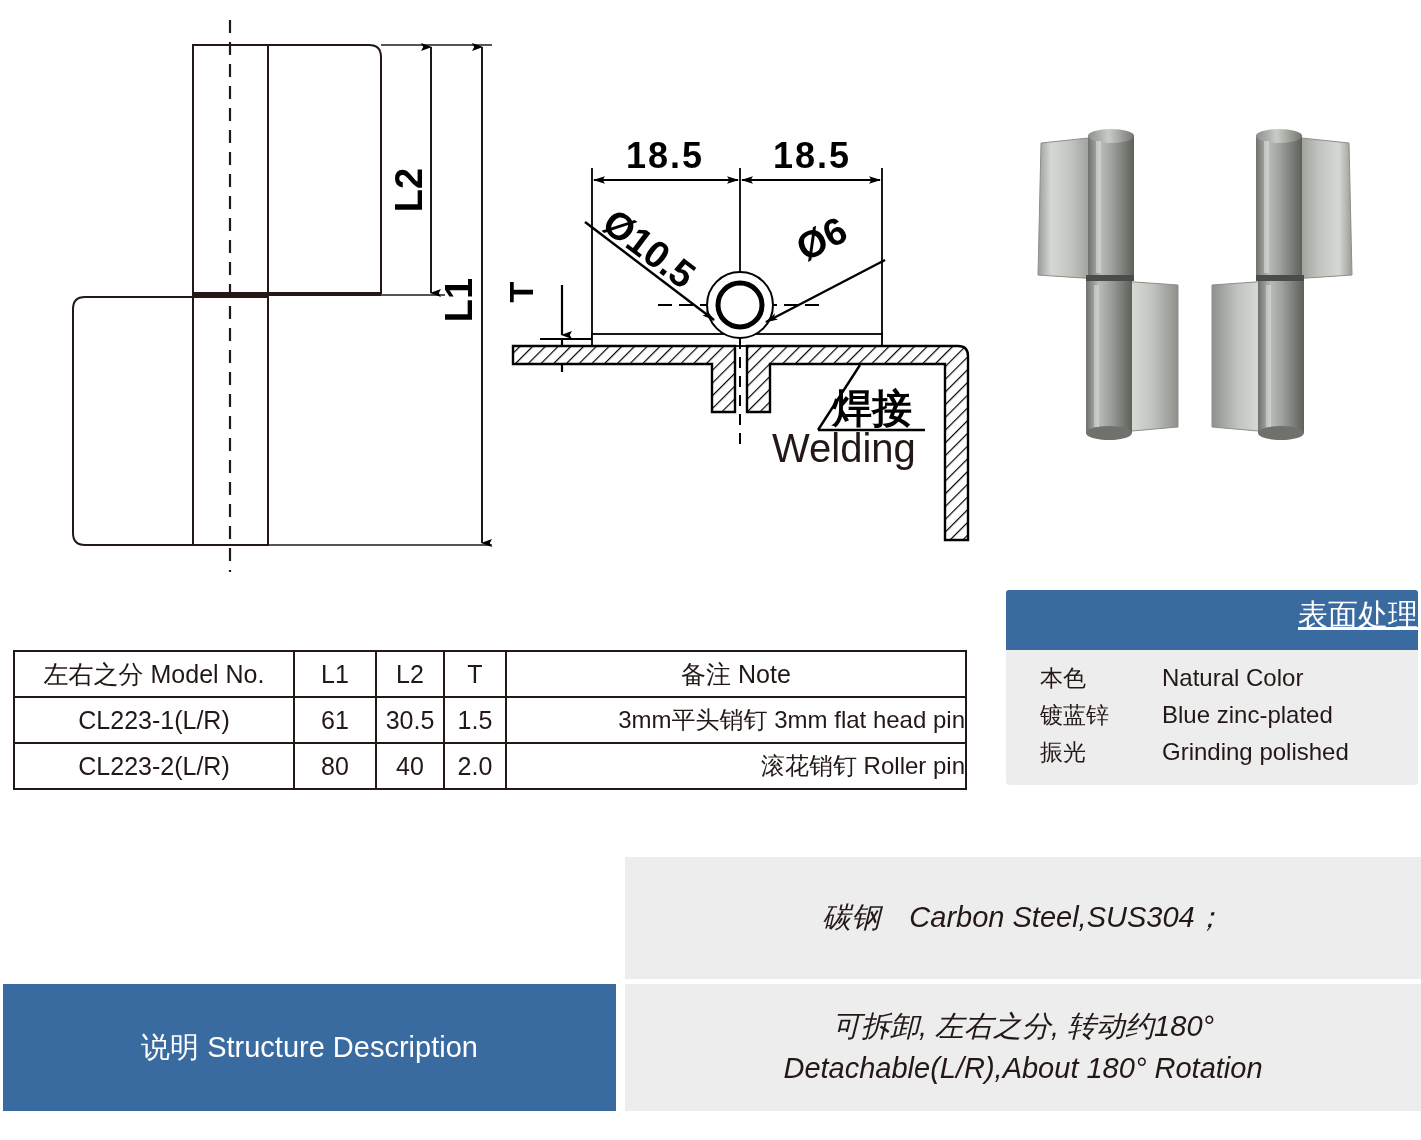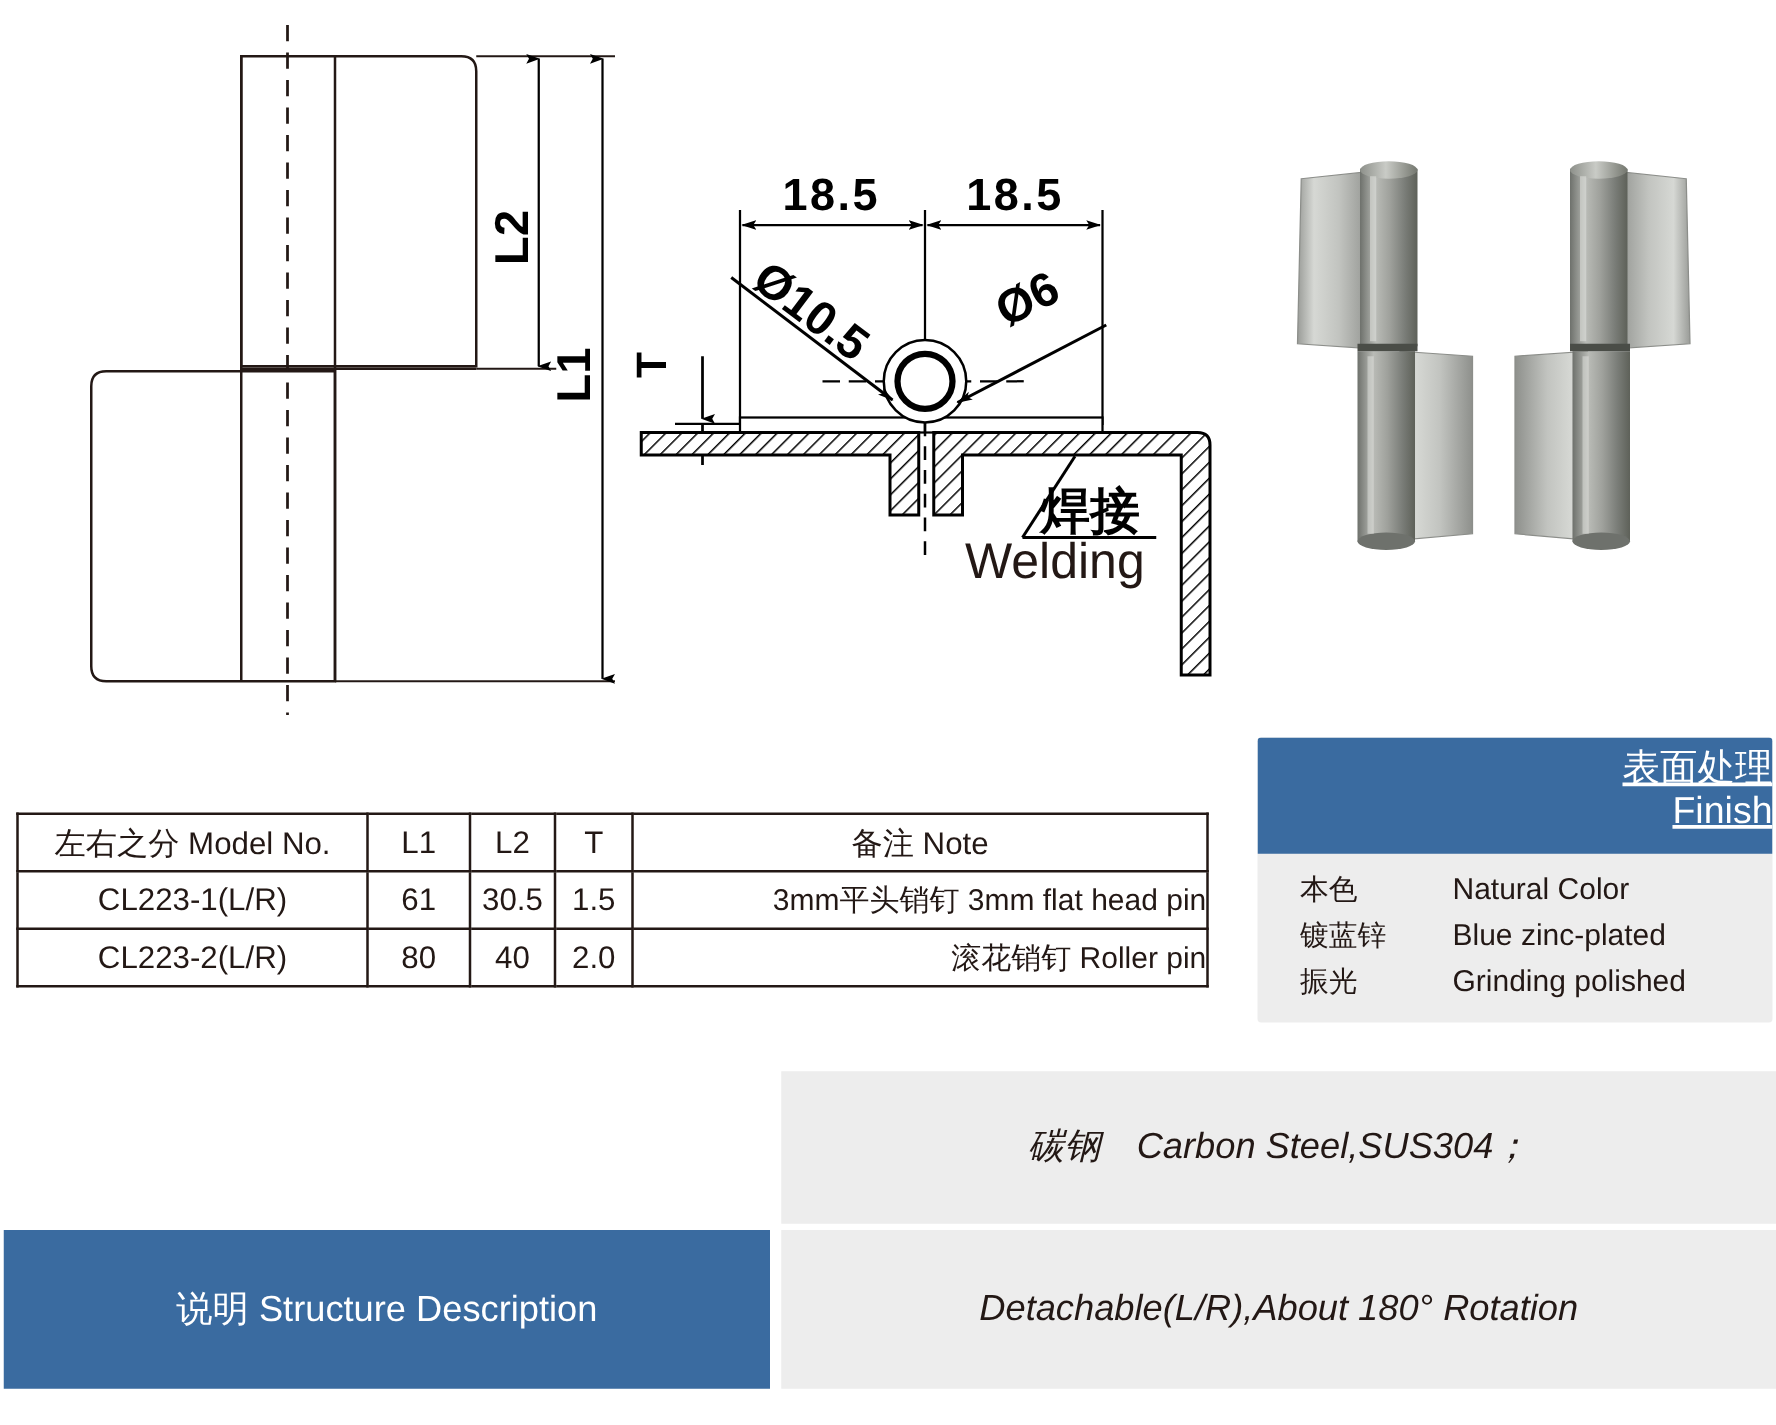--- a/index.html
+++ b/index.html
@@ -341,21 +341,20 @@
       <td>40</td>
       <td>2.0</td>
       <td class="note-cell">滚花销钉 Roller pin</td>
     </tr>
   </tbody>
 </table>
 
 <div id="finish-box">
   <div id="finish-header">
     <span class="cn">表面处理</span>
-    <span class="en">Finish</span>
   </div>
   <div id="finish-rows">
     <div class="finish-row">
       <span class="f-cn">本色</span>
       <span class="f-en">Natural Color</span>
     </div>
     <div class="finish-row">
       <span class="f-cn">镀蓝锌</span>
       <span class="f-en">Blue zinc-plated</span>
     </div>
@@ -368,15 +367,16 @@
 
 <div class="info-row" id="row-material">
   <div class="info-value">
     <span>碳钢　Carbon Steel,SUS304；</span>
   </div>
 </div>
 
 <div class="info-row" id="row-structure">
   <div class="info-label">说明 Structure Description</div>
   <div class="info-value">
+    <span>可拆卸, 左右之分, 转动约180°</span>
     <span>Detachable(L/R),About 180° Rotation</span>
   </div>
 </div>
 
 </body></html>

